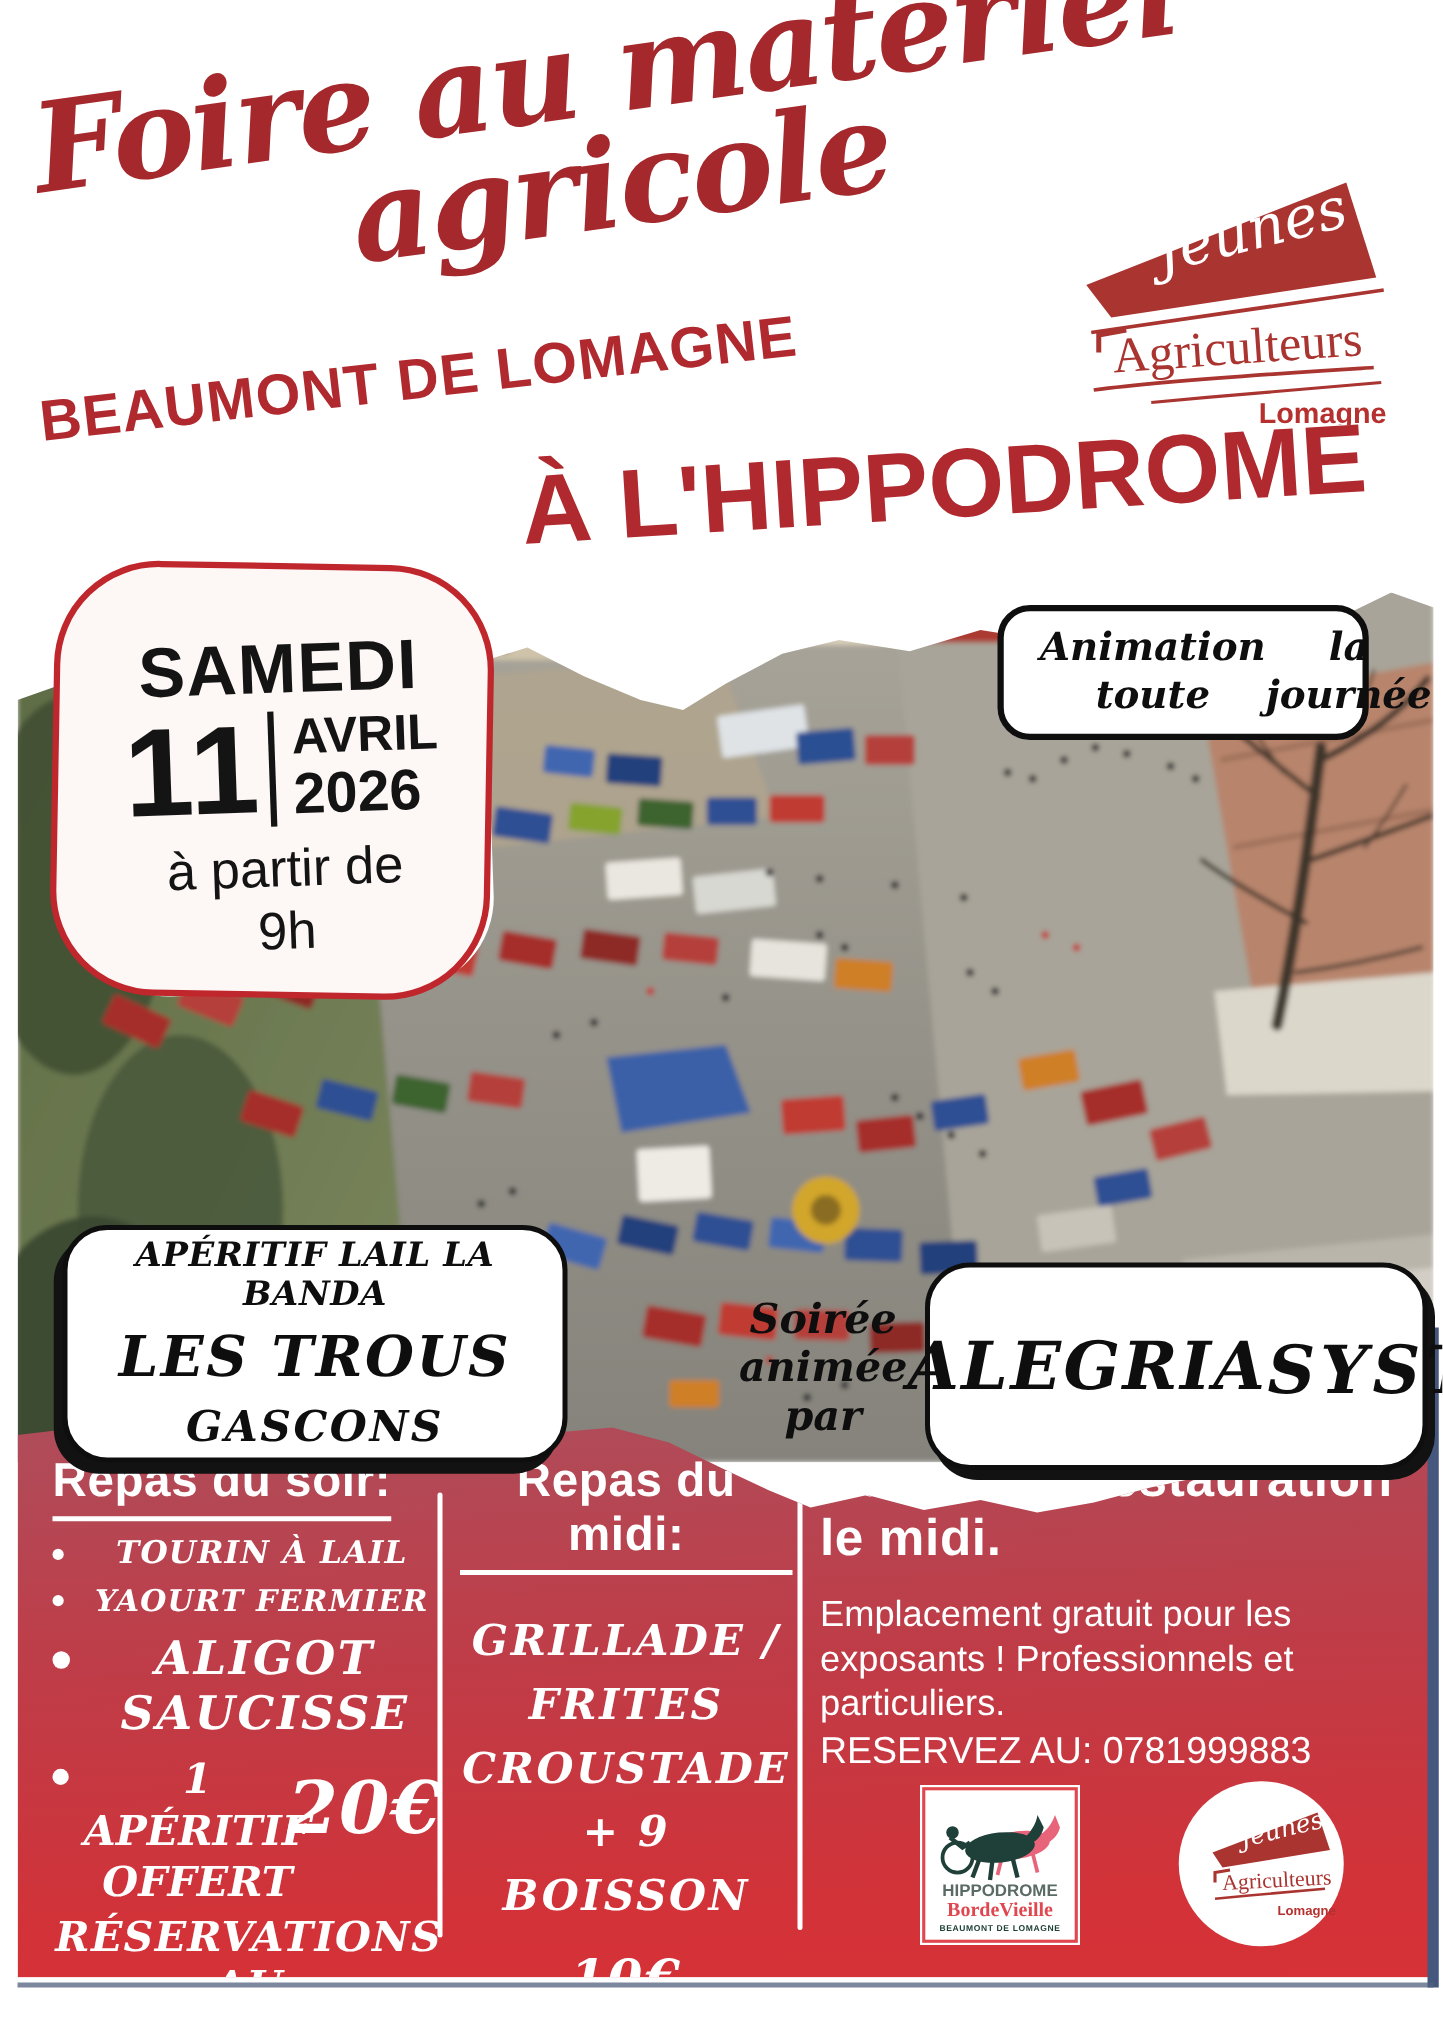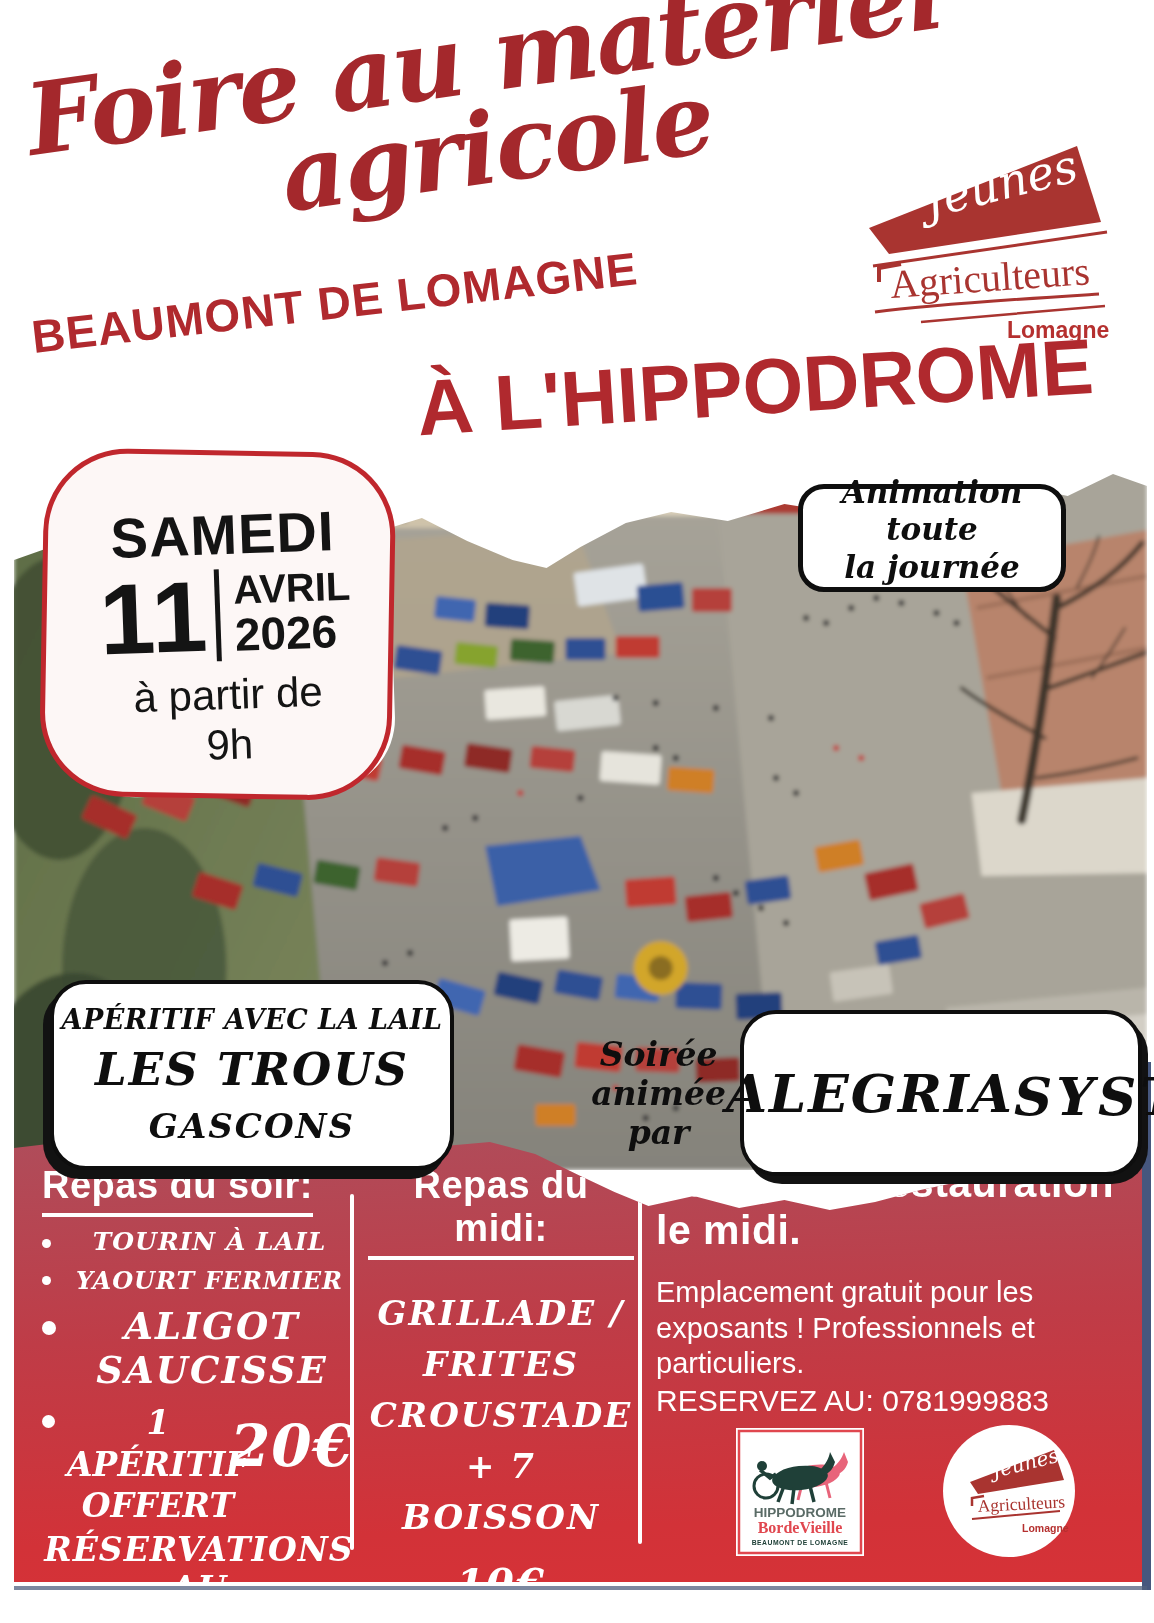--- a/index.html
+++ b/index.html
@@ -107,22 +107,22 @@
   .date-sep{width:5px; height:92px; background:#141414; margin:0 14px 0 6px;}
   .date-stack{display:flex; flex-direction:column; align-items:flex-start; line-height:1.05;}
   .date-month{font-weight:800; font-size:40px;}
   .date-year{font-weight:800; font-size:46px;}
   .date-time1{font-size:42px; margin-top:10px;}
   .date-time2{font-size:42px; margin-top:2px;}
 
   .animation-box{
     position:absolute; left:798px; top:484px; width:258px; height:98px; z-index:6;
     background:#ffffff; border:5px solid #0e0e0e; border-radius:26px;
-    display:flex; flex-direction:column; align-items:center; justify-content:flex-end;
-    color:#0e0e0e; text-align:center;
+    display:flex; flex-direction:row; align-items:center; justify-content:space-between;
+    color:#0e0e0e; text-align:center;padding-left:29px;
   }
   .animation-box .a1,.animation-box .a2{font-size:31px; line-height:1.22;}
 
   .banda-box{
     position:absolute; left:50px; top:980px; width:396px; height:182px; z-index:7;
     background:#ffffff; border:4px solid #0e0e0e; border-radius:36px;
     box-shadow:-7px 9px 0 #121212;
     display:flex; flex-direction:column; align-items:center; justify-content:center;
     color:#0e0e0e; text-align:center;
   }
@@ -363,21 +363,21 @@
     </div>
 
     <div class="vdiv d1"></div>
 
     <div class="col2">
       <span class="menu-title">Repas du midi:</span>
       <div class="mm-lines serifb">
         <div class="mm-line">GRILLADE /</div>
         <div class="mm-line">FRITES</div>
         <div class="mm-line">CROUSTADE</div>
-        <div class="mm-line">+ 7 BOISSON</div>
+        <div class="mm-line">+ 9 BOISSON</div>
         <div class="mm-line mm-price">10€</div>
       </div>
       
     </div>
 
     <div class="vdiv d2"></div>
 
     <div class="col3">
       <div class="info-heading">Buvette et restauration le midi.</div>
       <div class="info-body">Emplacement gratuit pour les exposants ! Professionnels et particuliers.</div>
@@ -436,21 +436,21 @@
     <div class="date-time1">à partir de</div>
     <div class="date-time2">9h</div>
   </div>
 
   <div class="animation-box serifb">
     <div class="a1">Animation toute</div>
     <div class="a2">la journée</div>
   </div>
 
   <div class="banda-box serifb">
-    <div class="b1">APÉRITIF AVEC LA LAIL</div>
+    <div class="b1">APÉRITIF LAIL LA BANDA</div>
     <div class="b2">LES TROUS</div>
     <div class="b3">GASCONS</div>
   </div>
 
   <div class="soiree-box serifb">
     <div class="s1">Soirée animée par</div>
     <div class="s2">ALEGRIA</div>
     <div class="s3">SYSTEM</div>
   </div>
 

